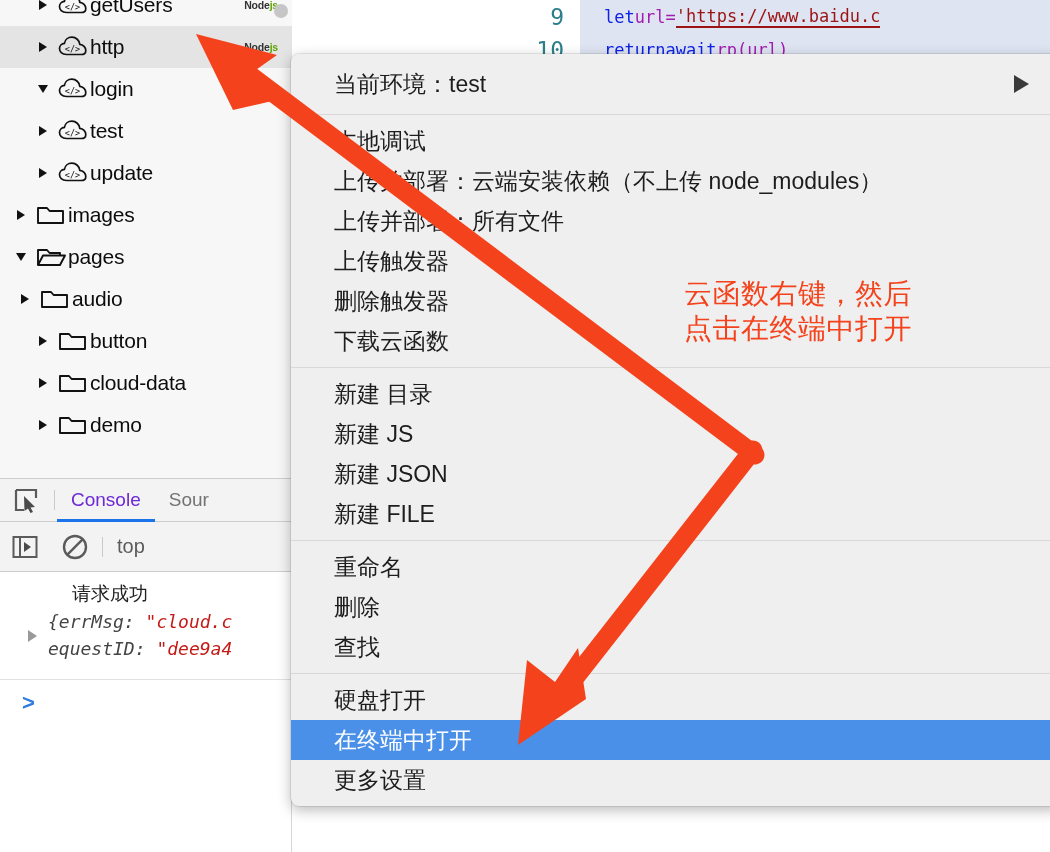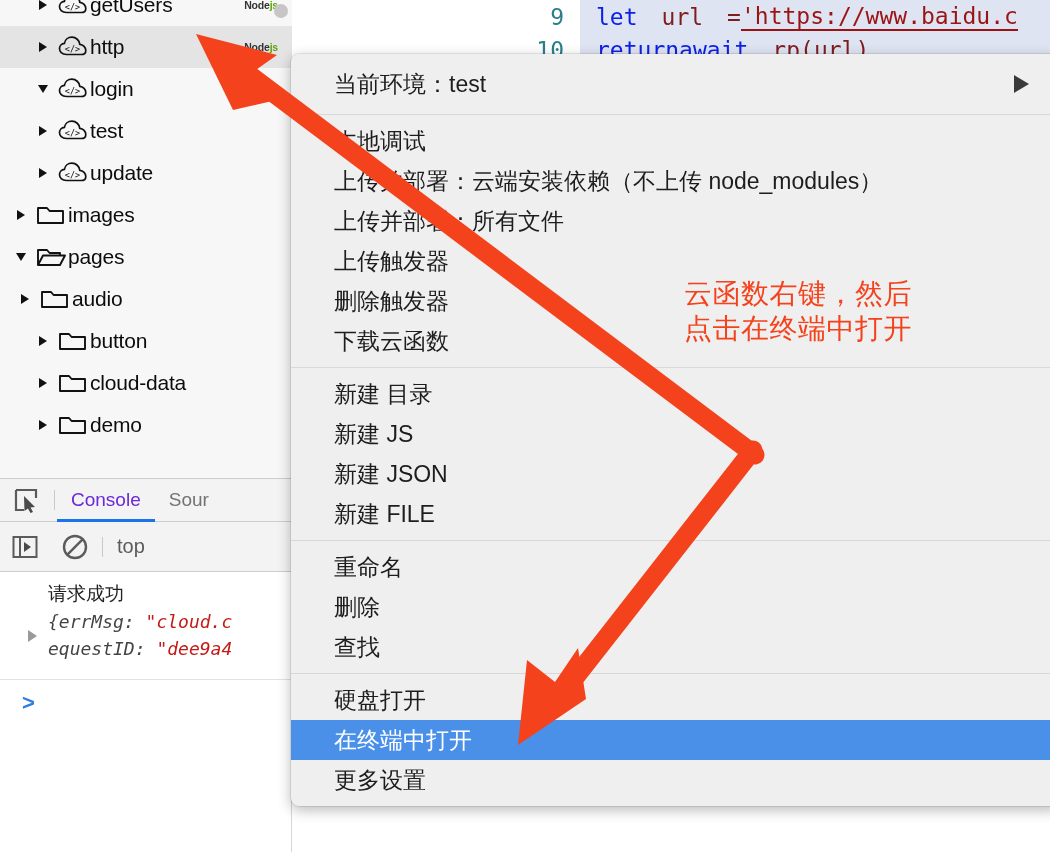--- a/index.html
+++ b/index.html
@@ -68,21 +68,21 @@
     content:"";position:absolute;left:0;right:0;bottom:0;height:3px;background:#1a73e8;
   }
   #dt-toolbar{
     height:50px;background:#f3f3f3;border-bottom:1px solid #cdcdcd;
     display:flex;align-items:center;box-sizing:border-box;
   }
   #dt-toolbar .tb-ic{width:50px;display:flex;align-items:center;justify-content:center;}
   #ctx-top{font-size:20px;color:#5b5b5b;padding-left:12px;}
   #console-body{background:#fff;height:108px;box-sizing:border-box;padding:8px 0 0 0;
     border-bottom:1px solid #e2e2e2;overflow:hidden;}
-  #log-zh{font-size:19px;color:#222;padding-left:48px;line-height:28px;}
+  #log-zh{font-size:19px;color:#222;padding-left:72px;line-height:28px;}
   #log-obj{
     font-family:"DejaVu Sans Mono","Liberation Mono",monospace;
     font-style:italic;font-size:18px;color:#444;padding-left:48px;
     line-height:27px;white-space:nowrap;position:relative;
   }
   #log-obj .str{color:#c41a16;}
   #obj-tri{
     position:absolute;left:28px;top:22px;width:0;height:0;
     border-left:9px solid #9a9a9a;border-top:6px solid transparent;border-bottom:6px solid transparent;
   }
@@ -98,24 +98,24 @@
     background:#ffffff;overflow:hidden;
     font-family:"DejaVu Sans Mono","Liberation Mono",monospace;
   }
   .code-line{display:flex;height:33px;align-items:center;}
   .code-line .gutter{
     width:108px;flex:0 0 108px;text-align:right;padding-right:16px;box-sizing:border-box;
     font-size:23px;color:#2a7f8a;
   }
   .code-line .code{
     flex:1;background:#dfe4f2;height:33px;display:flex;align-items:center;
-    padding-left:16px;font-size:23px;white-space:nowrap;
+    padding-left:24px;font-size:17px;white-space:nowrap;
   }
   .kw{color:#0d21e8;}
-  .pl{color:#7f1d1d;margin-left:24px;}
+  .pl{color:#a21caf;}
   .lnk{color:#9b1313;border-bottom:2px solid #9b1313;}
 
   
   #mid-gap{position:absolute;left:292px;top:0;width:180px;height:66px;background:#fff;}
   #bg-right-low{position:absolute;left:292px;top:0;width:758px;height:852px;background:#fff;z-index:0;}
 
   
   #context-menu{
     position:absolute;left:291px;top:54px;width:770px;
     background:#efefef;

